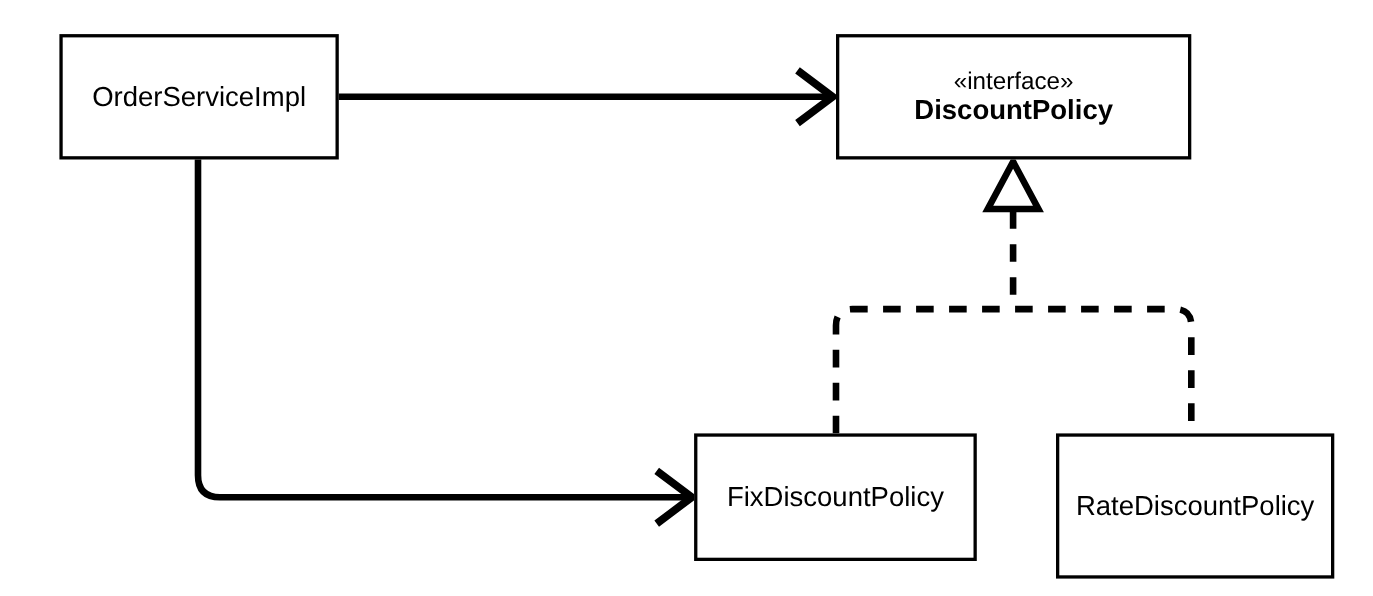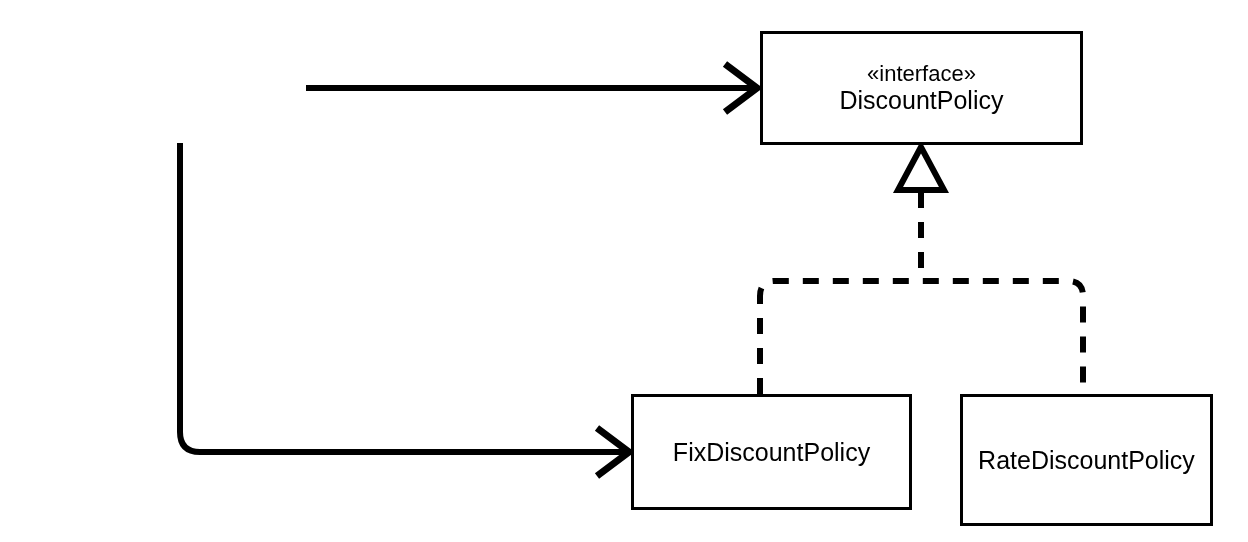--- a/index.html
+++ b/index.html
@@ -45,30 +45,30 @@
     white-space: nowrap;
   }
   .stereotype {
     font-family: "Liberation Sans", sans-serif;
     font-size: 22px;
     color: #000000;
     line-height: 1.15;
     white-space: nowrap;
   }
   .class-name.bold {
-    font-weight: normal;
+    font-weight: bold;
   }
   #box-orderserviceimpl {
     left: 54px;  top: 31px;  width: 254px; height: 114px;
   }
   #box-discountpolicy {
     left: 760px; top: 31px;  width: 323px; height: 114px; justify-content: center;
   }
   #box-fixdiscountpolicy {
-    left: 631px; top: 394px; width: 281px; height: 116px;
+    left: 631px; top: 394px; width: 257px; height: 116px;
   }
   #box-ratediscountpolicy {
     left: 960px; top: 394px; width: 253px; height: 132px;
   }
 </style>
 </head>
 <body>
 
 <div id="diagram-canvas">
 
@@ -88,20 +88,23 @@
 
       <polygon points="921,147 898,190 944,190" fill="#ffffff" stroke="#000000" stroke-width="6" stroke-linejoin="miter"></polygon>
 
       <line x1="921" y1="192" x2="921" y2="281" stroke="#000000" stroke-width="6" stroke-dasharray="16 14" stroke-linecap="butt"></line>
 
       <path d="M 760 394 L 760 296 Q 760 281 775 281 L 1068 281 Q 1083 281 1083 296 L 1083 394" fill="none" stroke="#000000" stroke-width="6" stroke-dasharray="16 14" stroke-linecap="butt" stroke-linejoin="round"></path>
     </g>
 
   </svg>
 
+  <div class="uml-class" id="box-orderserviceimpl">
+    <div class="class-name">OrderServiceImpl</div>
+  </div>
 
   <div class="uml-class" id="box-discountpolicy">
     <div class="stereotype">«interface»</div>
     <div class="class-name bold">DiscountPolicy</div>
   </div>
 
   <div class="uml-class" id="box-fixdiscountpolicy">
     <div class="class-name">FixDiscountPolicy</div>
   </div>
 

